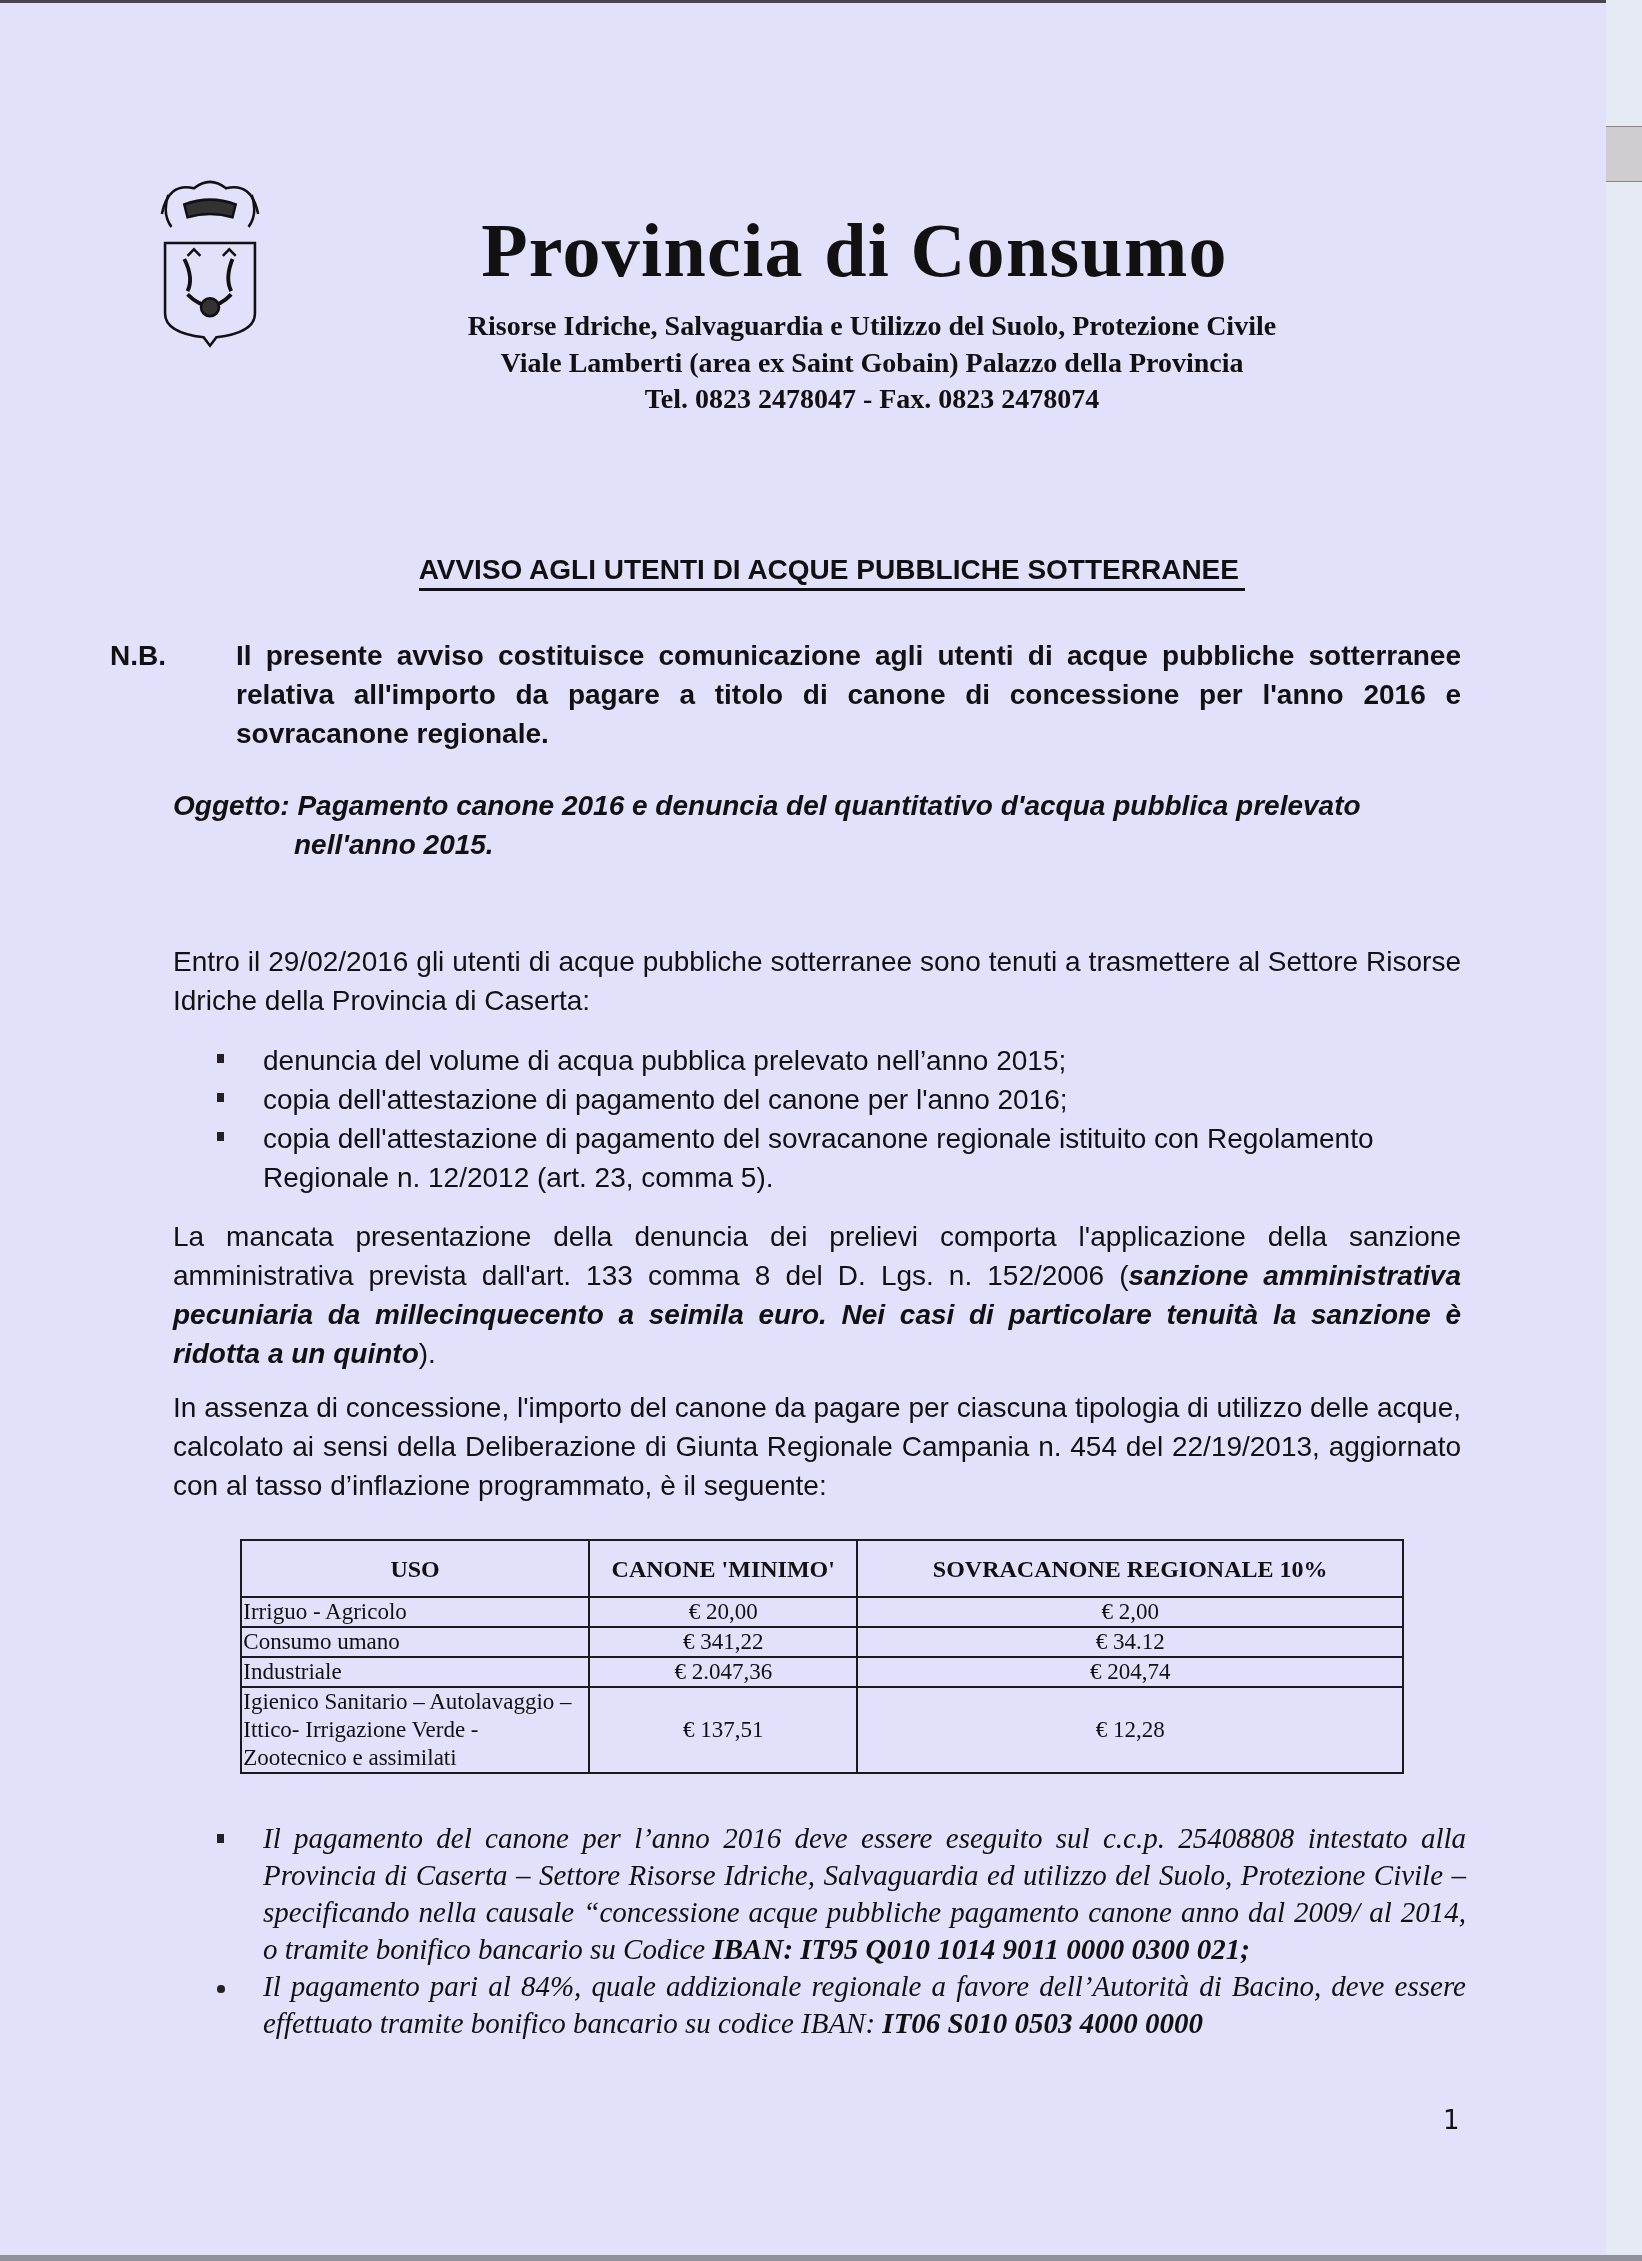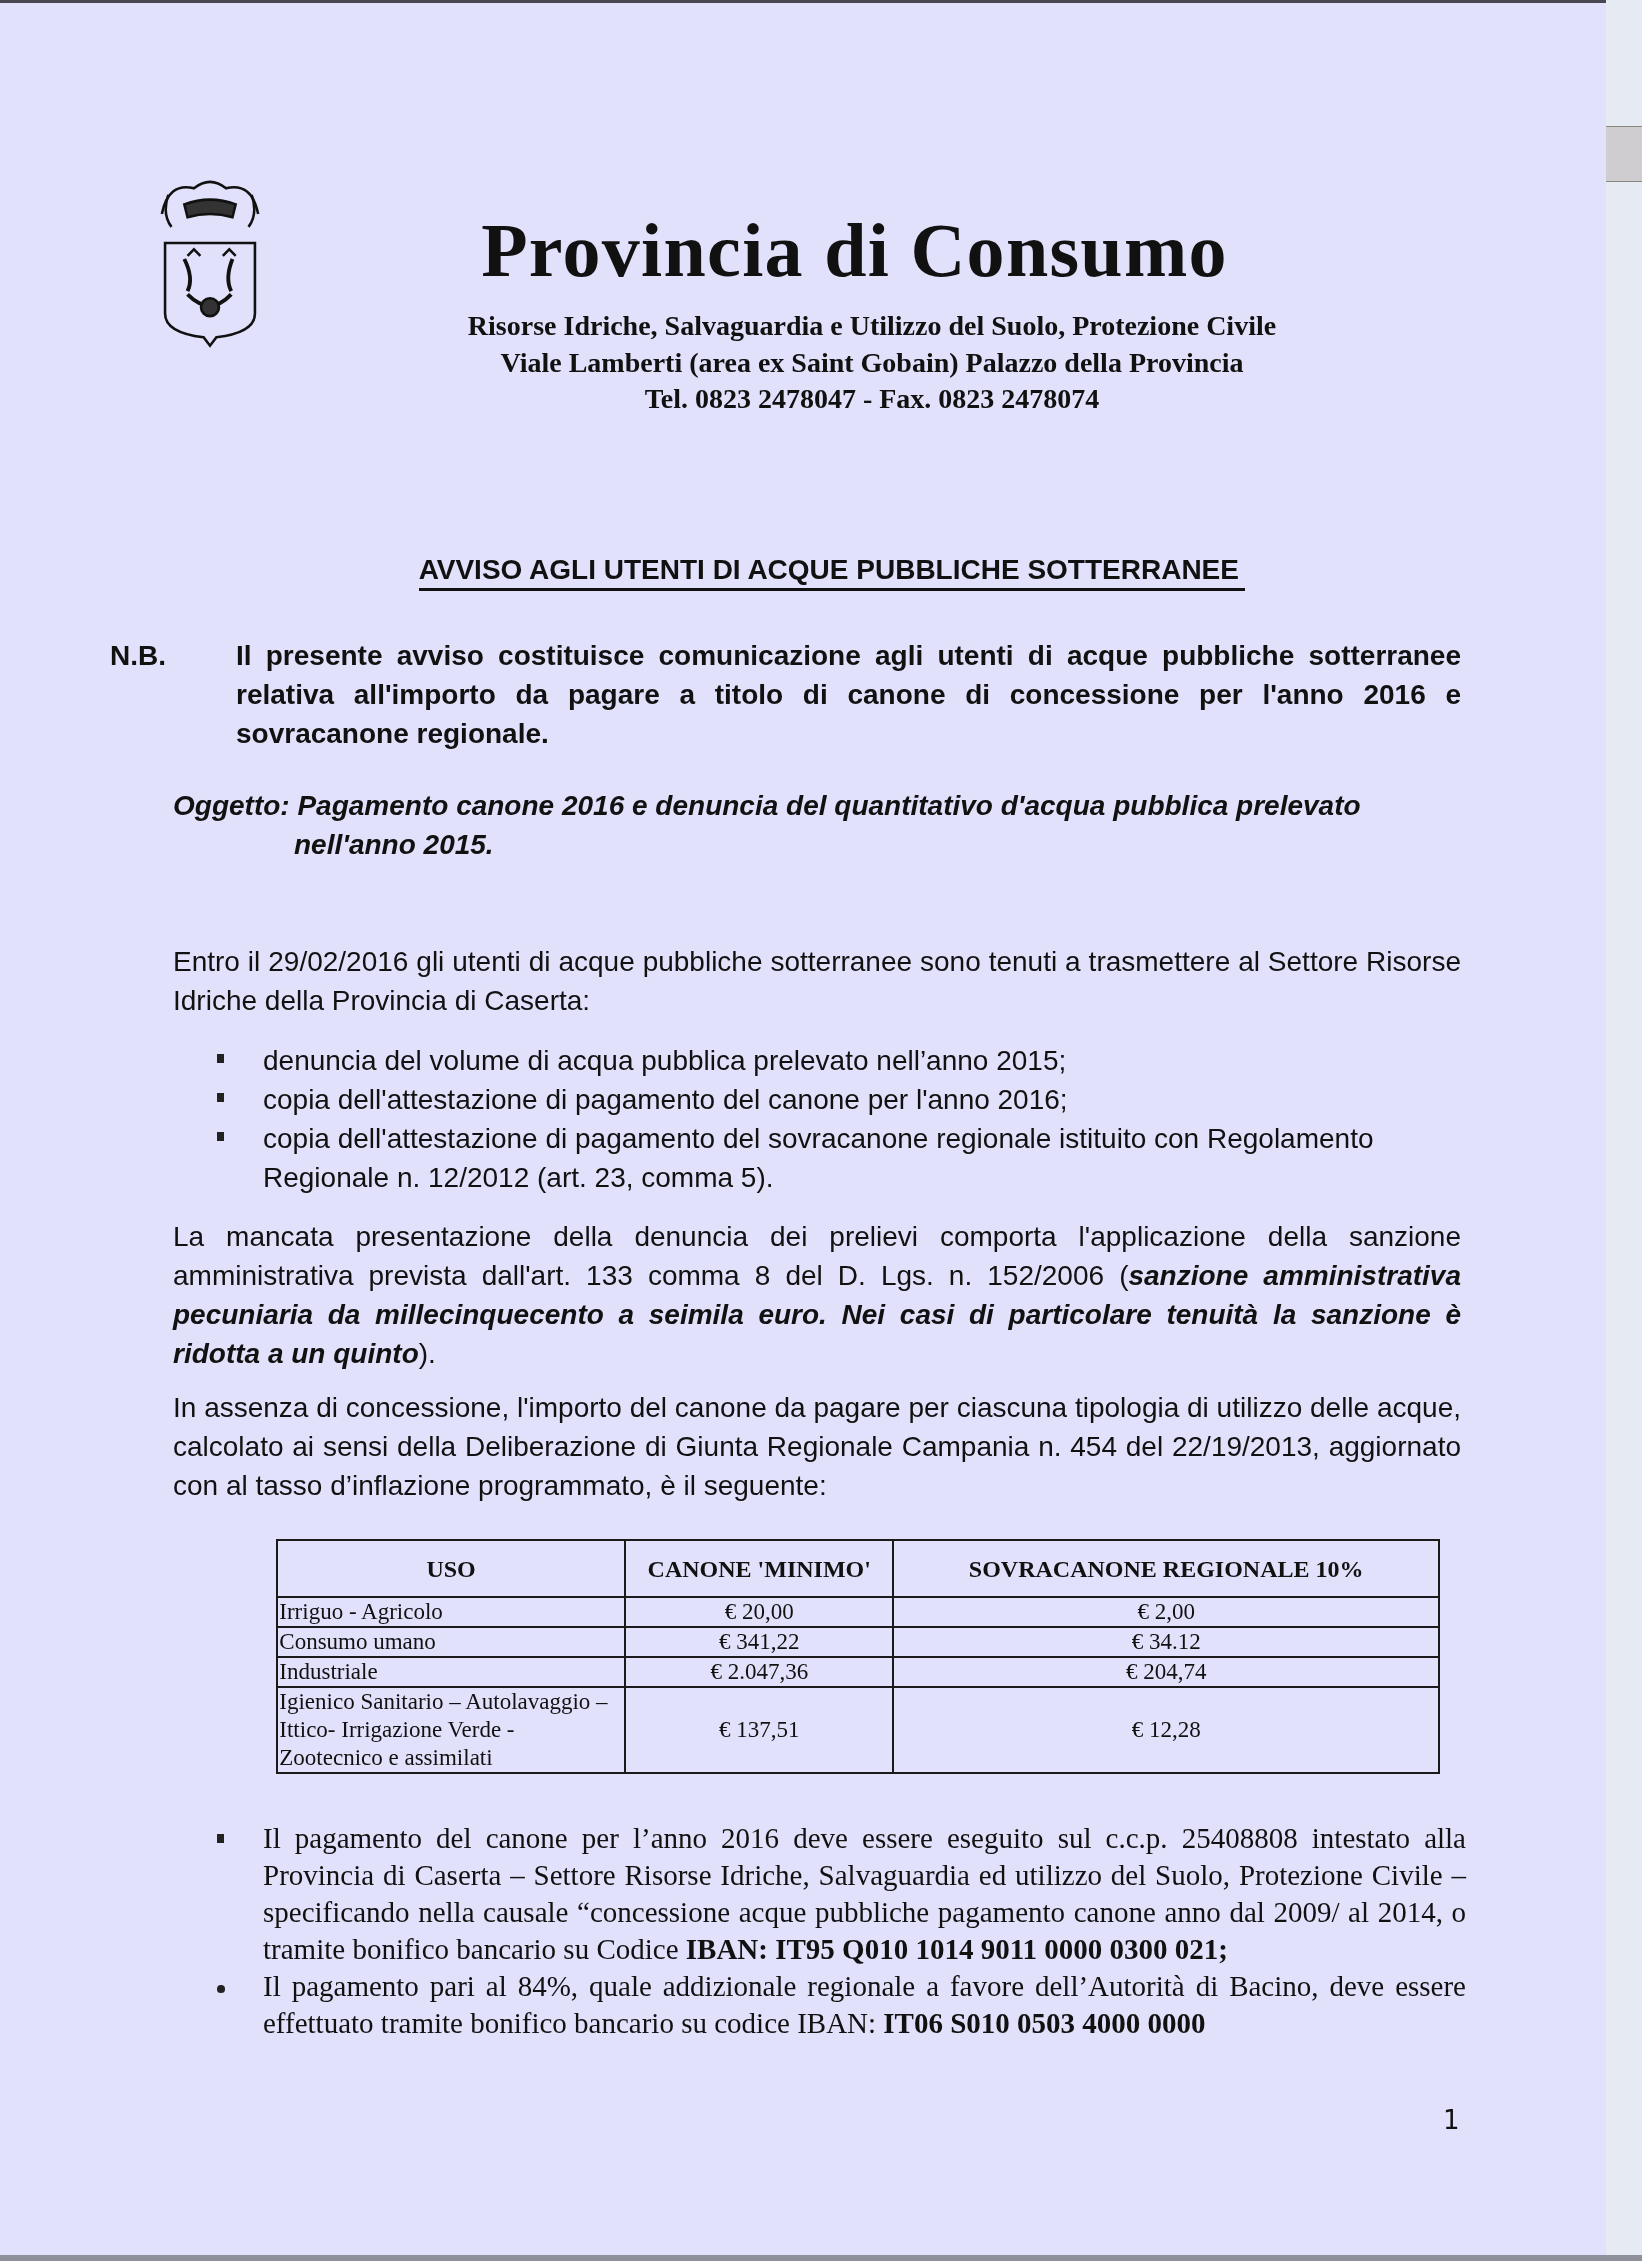--- a/index.html
+++ b/index.html
@@ -49,29 +49,29 @@
   .hang2 { display: block; padding-left: 121px; text-indent: -121px; }
   .entro { top: 939px; }
   .list1 { top: 1038px; left: 213px; width: 1250px; }
   .list1 .li, .blist .li { position: relative; padding-left: 50px; }
   .sq { position: absolute; left: 3.9px; top: 13px; width: 7px; height: 9px; background: #222; }
   .mancata { top: 1214px; }
   .mancata em { font-weight: bold; }
   .assenza { top: 1385px; }
   
   .tbl { position: absolute; left: 240px; top: 1536px; width: 1164px; border-collapse: collapse;
-         font-family: "Liberation Serif", serif; font-size: 23px; margin-left: 36px; }
+         font-family: "Liberation Serif", serif; font-size: 23px; }
   .tbl td, .tbl th { border: 2.6px solid #1a1a1a; padding: 0 2.6px; line-height: 28px; }
   .tbl th { height: 55px; font-weight: bold; font-size: 24px; text-align: center; }
   .tbl td.c { text-align: center; }
   .tbl td.l { text-align: left; padding-left: 1.3px; }
   .col1 { width: 341px; } .col2 { width: 261px; }
   
   .blist { position: absolute; left: 213px; top: 1817px; width: 1253px;
-           font-family: "Liberation Serif", serif; font-size: 29px; line-height: 37px; }
+           font-family: "Liberation Serif", serif; font-size: 29px; line-height: 37px; font-style: italic; }
   .blist .li { text-align: justify; }
   .blist .sq { top: 14px; }
   .dot { position: absolute; left: 3.9px; top: 17px; width: 7.7px; height: 7.7px; background: #222; border-radius: 50%; }
   .pagenum { position: absolute; left: 1443px; top: 2102px; font-size: 26px; font-family: "DejaVu Sans", sans-serif; }
 </style>
 </head>
 <body>
 
 <div class="topbar"></div>
 <div class="rightstrip">

